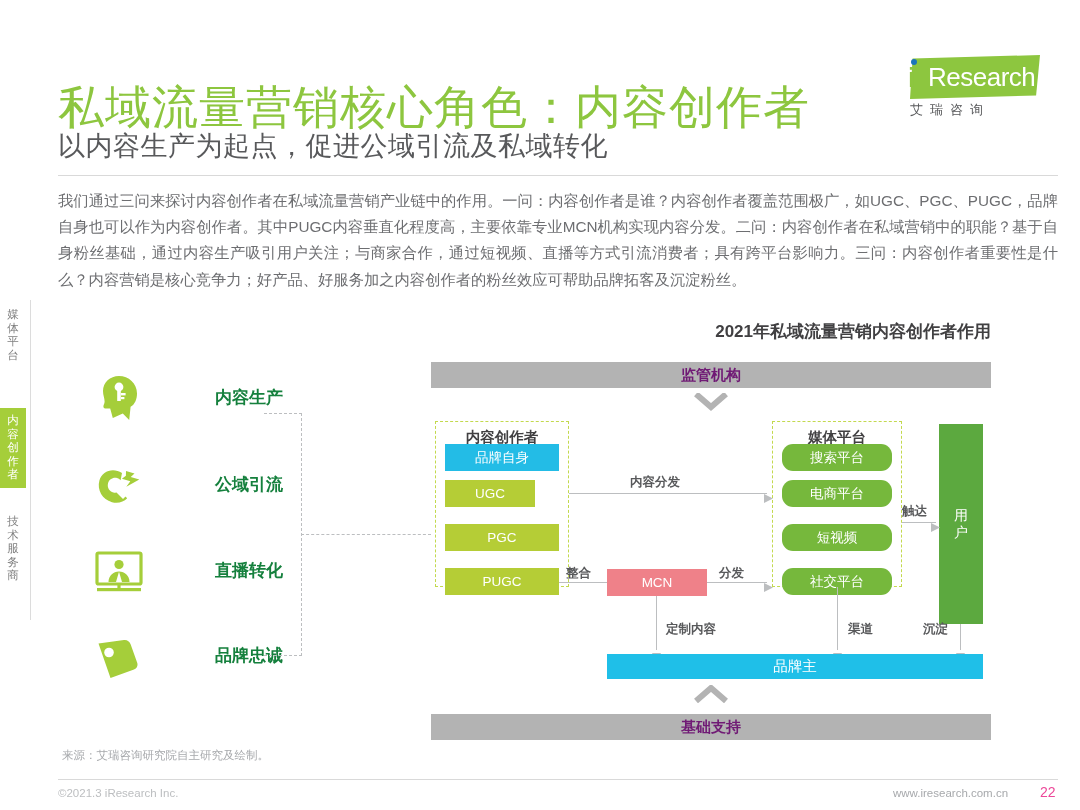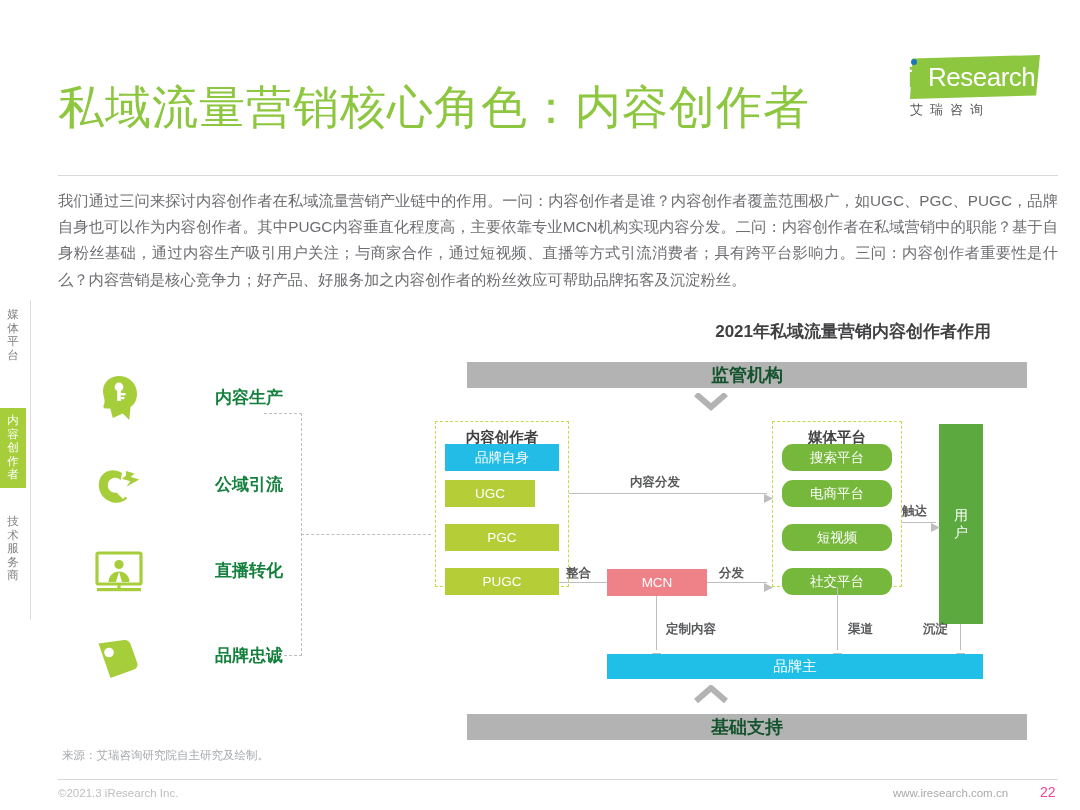--- a/index.html
+++ b/index.html
@@ -81,23 +81,23 @@
 
   
   .bracket { position: absolute; }
   .bracket-v { border-left: 1px dashed #bcbec0; }
   .bracket-h { border-top: 1px dashed #bcbec0; }
 
   
   .diagram { position: absolute; left: 431px; top: 362px; width: 560px; height: 380px; }
 
   .gbar {
-    position: absolute; background: #b3b3b3; color: #14532d;
-    font-size: 18px; font-weight: bold; display: flex;
-    align-items: center; justify-content: center; margin-left: 36px;
+    position: absolute; background: #b3b3b3; color: #701a75;
+    font-size: 15px; font-weight: bold; display: flex;
+    align-items: center; justify-content: center;
   }
   .chev { position: absolute; width: 34px; height: 18px; }
 
   .dbox {
     position: absolute; border: 1.4px dashed #c3d94e; background: #ffffff;
   }
   .dbox-title {
     position: absolute; left: 0; width: 100%; top: 6px; text-align: center;
     font-size: 14.5px; font-weight: bold; color: #414042;
   }
@@ -169,20 +169,21 @@
     <div class="rail-item" style="top:215px;" id="rail2">
         <span>技</span>
         <span>术</span>
         <span>服</span>
         <span>务</span>
         <span>商</span>
       </div>
   </div>
 
   <div class="title-main">私域流量营销核心角色：内容创作者</div>
+  <div class="title-sub">以内容生产为起点，促进公域引流及私域转化</div>
   <div class="header-rule"></div>
 
   <div class="logo">
     <div class="logo-para"></div>
     <div class="logo-i-dot"></div>
     <div class="logo-i">i</div>
     <div class="logo-research">Research</div>
     <div class="logo-cn">艾瑞咨询</div>
   </div>
 

